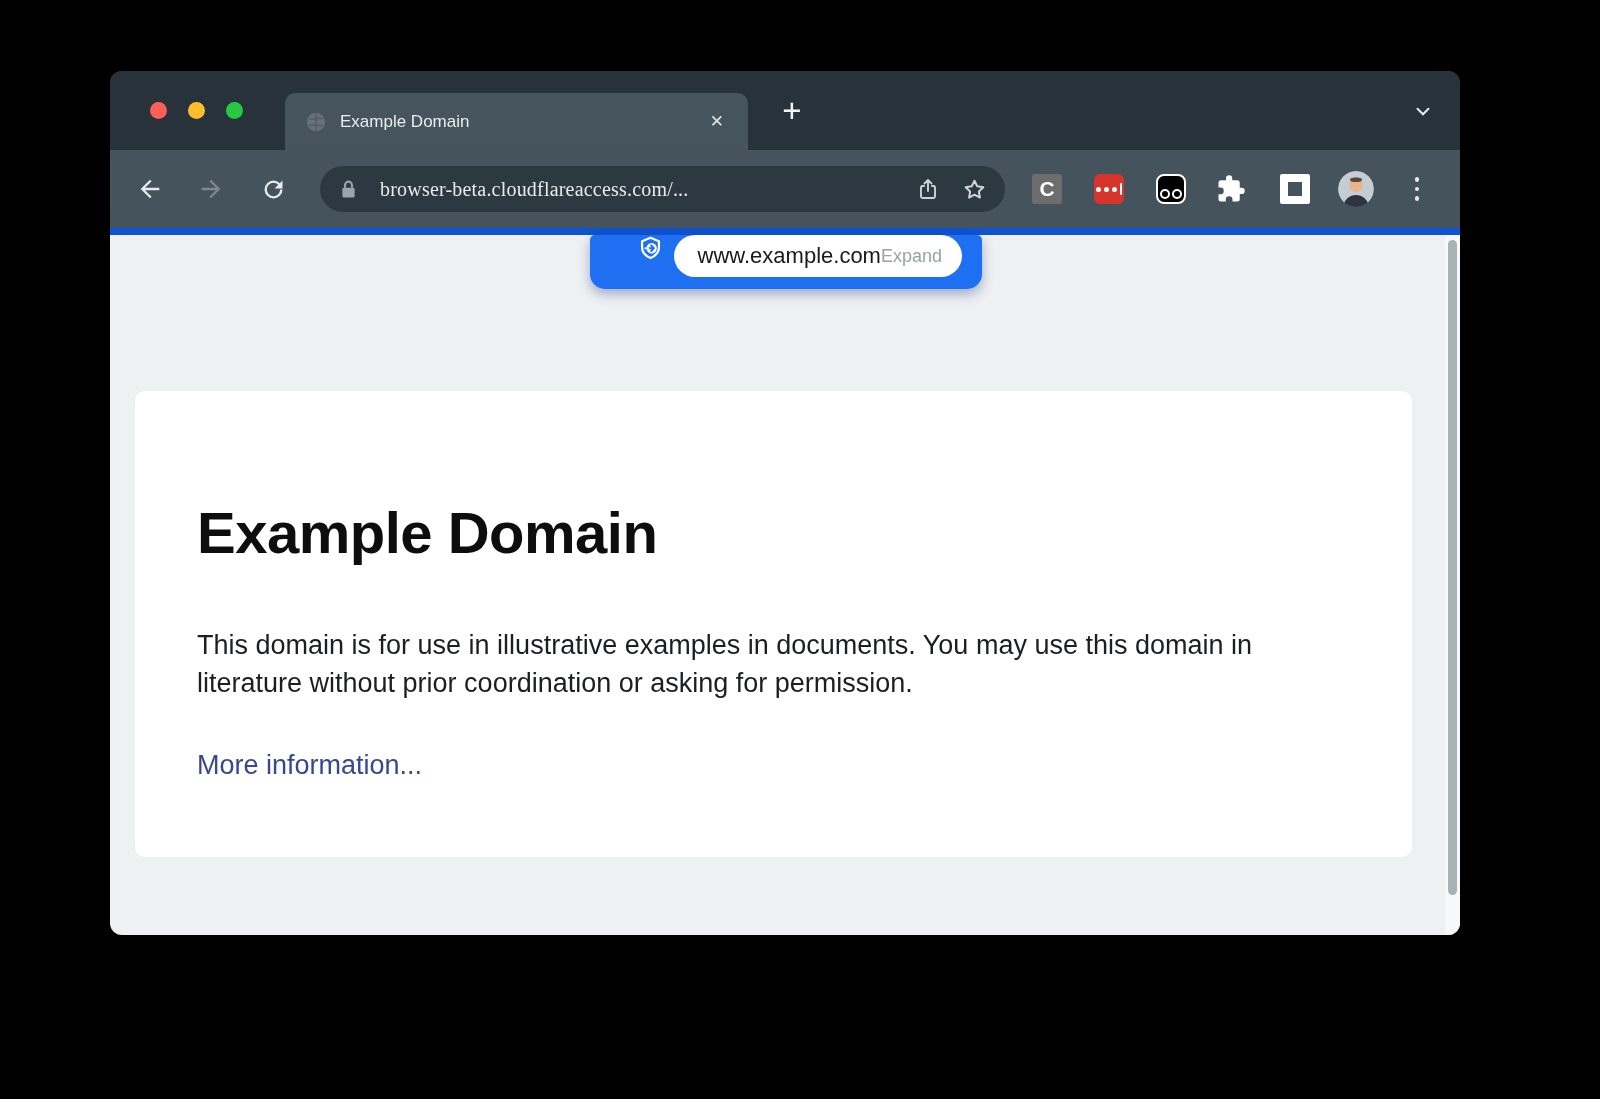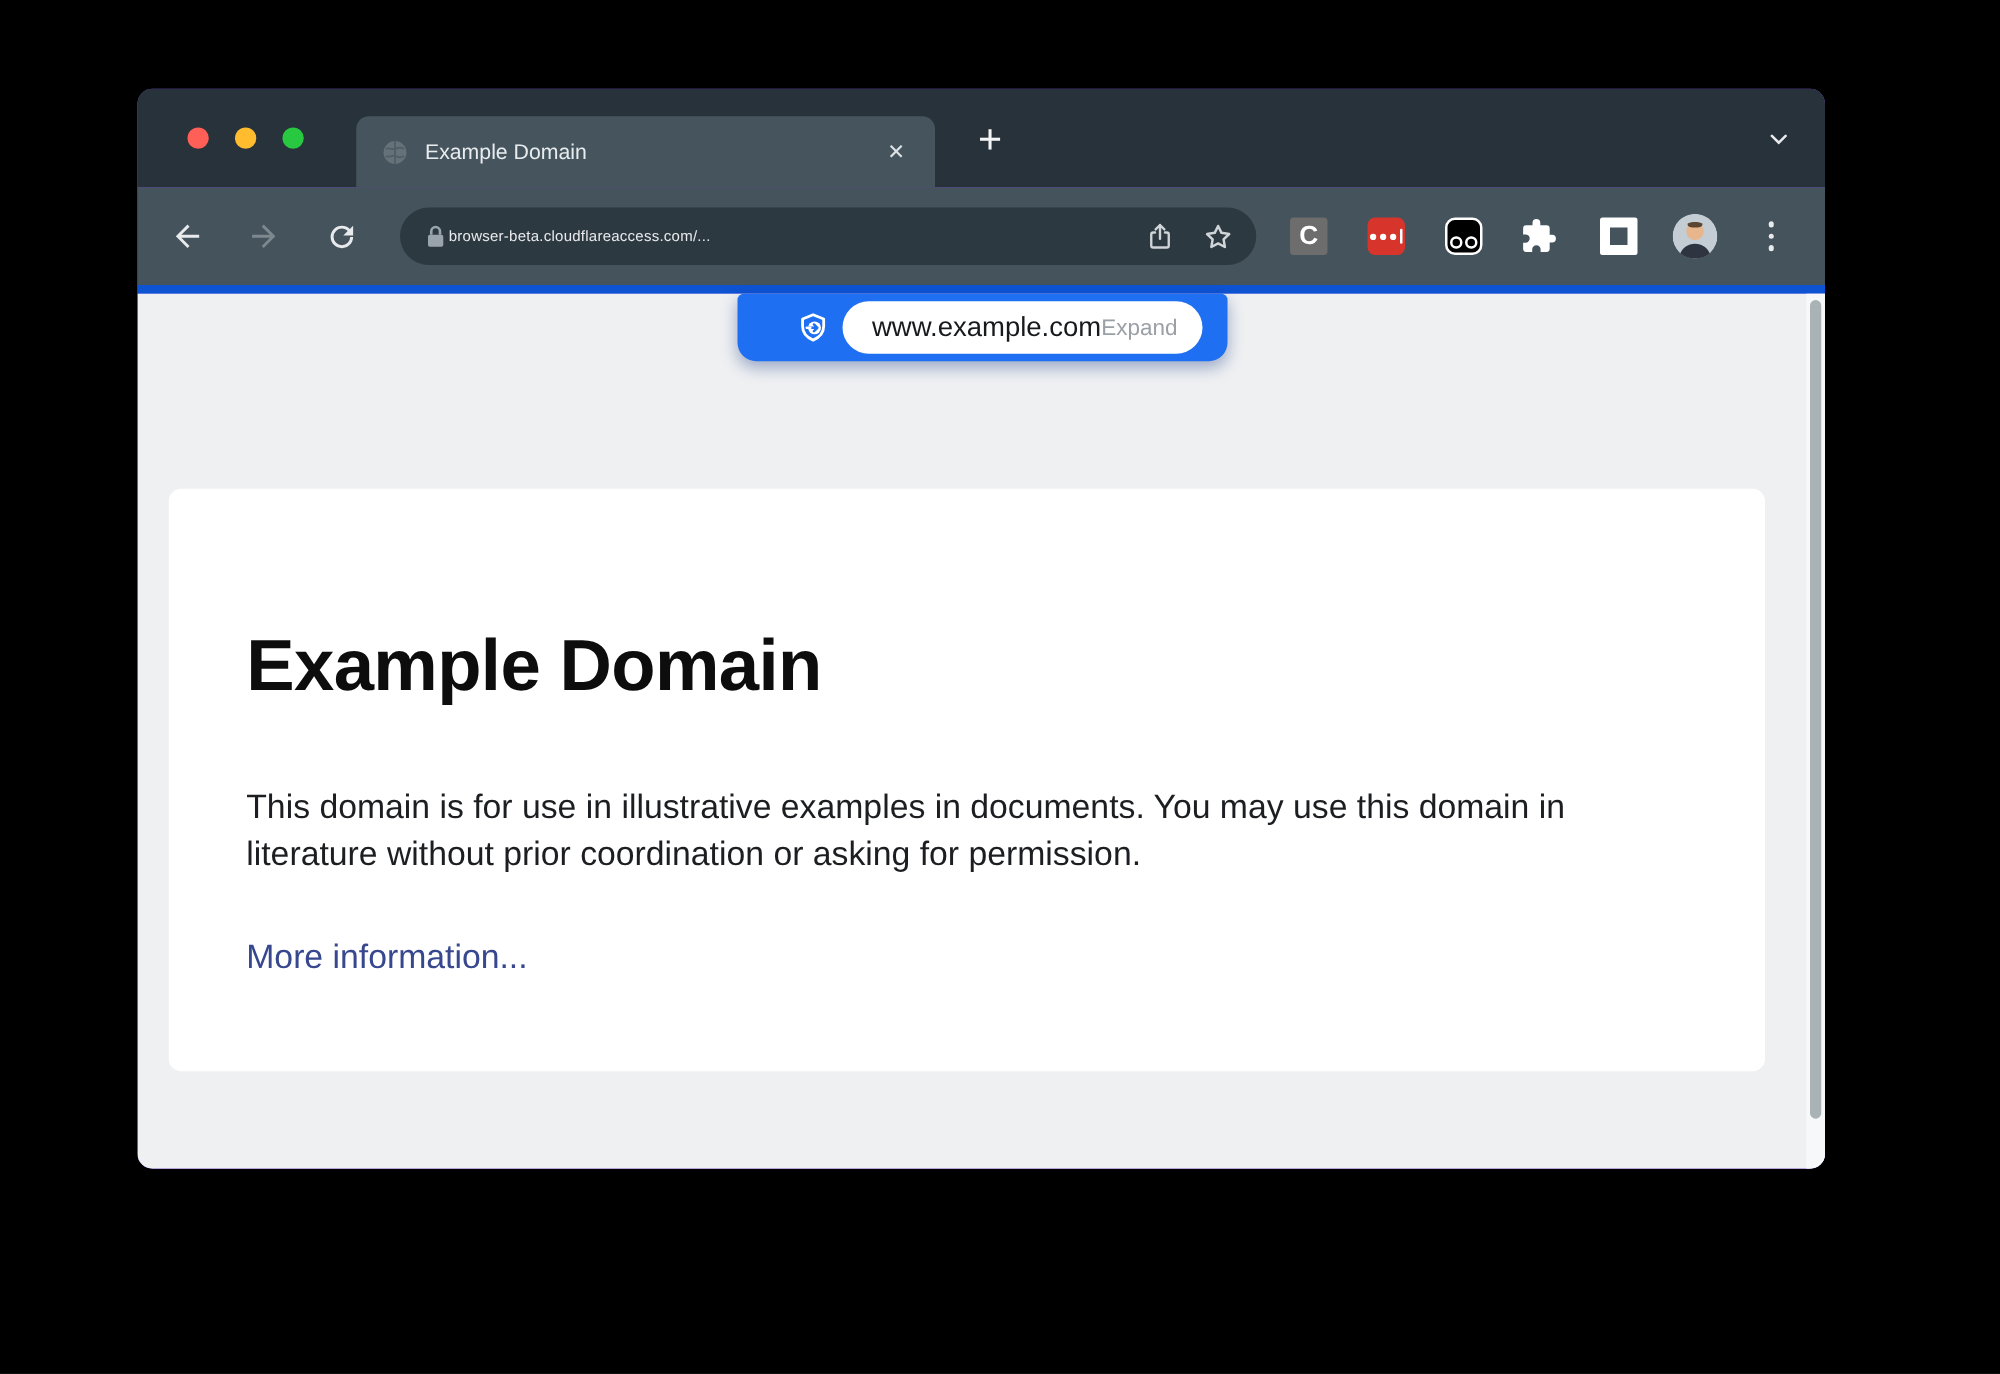--- a/index.html
+++ b/index.html
@@ -1,20 +1,20 @@
 <!DOCTYPE html>
 <html><head>
 <meta charset="utf-8">
 <style>
   * { margin:0; padding:0; box-sizing:border-box; }
   html,body { width:1600px; height:1099px; background:#000; overflow:hidden;
               font-family:"Liberation Sans", sans-serif; }
 
   .window { position:absolute; left:110px; top:71px; width:1350px; height:864px;
-            border-radius:12px; overflow:hidden; background:#8b5cf6;
+            border-radius:12px; overflow:hidden; background:#7f1d1d;
             box-shadow:0 18px 60px rgba(0,0,0,.6); }
 
   
   .tabstrip { position:relative; height:79px; background:#27323a; }
   .traffic { position:absolute; left:40px; top:0; height:79px; display:flex; align-items:center; gap:21px; }
   .traffic span { width:17px; height:17px; border-radius:50%; display:block; }
   .tl-red { background:#ff5f57; } .tl-yellow { background:#febc2e; } .tl-green { background:#28c840; }
 
   .tab { position:absolute; left:175px; bottom:0; width:463px; height:57px;
          background:#46545d; border-radius:10px 10px 0 0;
@@ -28,22 +28,22 @@
              color:#f2f4f5; font-size:33px; font-weight:400; }
   .strip-chevron { position:absolute; right:26px; top:0; height:79px; display:flex; align-items:center; }
 
   
   .toolbar { position:relative; height:78px; background:#45535c; }
   .tb-btn { position:absolute; top:0; height:78px; width:38px;
             display:flex; align-items:center; justify-content:center; }
   .omnibox { position:absolute; left:210px; top:16px; width:685px; height:46px;
              background:#2d3940; border-radius:23px; display:flex; align-items:center;
              padding:0 18px; }
-  .omni-url { color:#e8eaed; font-size:12px; margin-left:0; flex:1;
-              white-space:nowrap; overflow:hidden; letter-spacing:.2px; }
+  .omni-url { color:#e8eaed; font-size:20px; margin-left:21px; flex:1;
+              white-space:nowrap; overflow:hidden; letter-spacing:.2px;font-family:Liberation Serif, serif; }
   .omni-icons { display:flex; align-items:center; gap:22px; margin-left:10px; }
 
   .ext { position:absolute; top:24px; width:30px; height:30px; }
   .ext-c { background:#6d6d6d; border-radius:3px; display:flex; align-items:center; justify-content:center;
            color:#fff; font-size:21px; font-weight:700; }
   .ext-lastpass { background:#d7342c; border-radius:6px; display:flex; align-items:center;
                   justify-content:center; gap:3px; }
   .ext-lastpass i { width:5px; height:5px; border-radius:50%; background:#fff; }
   .ext-lastpass b { width:2.5px; height:12px; background:#fff; border-radius:1px; }
   .ext-goggles { background:#000; border:2px solid #fff; border-radius:8px; position:relative; }
@@ -56,21 +56,21 @@
            align-items:center; justify-content:center; gap:5px; }
   .kebab i { width:4.5px; height:4.5px; border-radius:50%; background:#e8eaed; }
 
   .blue-line { height:7px; background:#0e53d2; }
 
   
   .content { position:relative; height:700px; background:#eef0f2; }
 
   .isolation { position:absolute; left:480px; top:0; width:392px; height:54px;
                background:#1f6ff3; border-radius:5px 5px 15px 15px;
-               display:flex; align-items:center; box-shadow:0 5px 12px rgba(10,40,120,.35);padding-left:37px; }
+               display:flex; align-items:flex-start; box-shadow:0 5px 12px rgba(10,40,120,.35);padding-left:37px; }
   .iso-shield { width:55px; display:flex; align-items:center; justify-content:center; }
   .iso-pill { flex:1; margin-right:20px; height:42px; background:#fff; border-radius:21px;
               display:flex; align-items:center; padding:0 20px 0 24px; }
   .iso-host { color:#17191c; font-size:22px; flex:1; }
   .iso-expand { color:#9aa0a6; font-size:18px; }
 
   .card { position:absolute; left:25px; top:156px; width:1277px; height:466px;
           background:#fff; border-radius:10px; padding:108px 62px 0; }
   .card h1 { font-size:58px; font-weight:700; color:#0d0d0d; letter-spacing:-.5px; }
   .card p { margin-top:60px; font-size:27px; color:#1c1e21; line-height:38px; max-width:1150px; }

